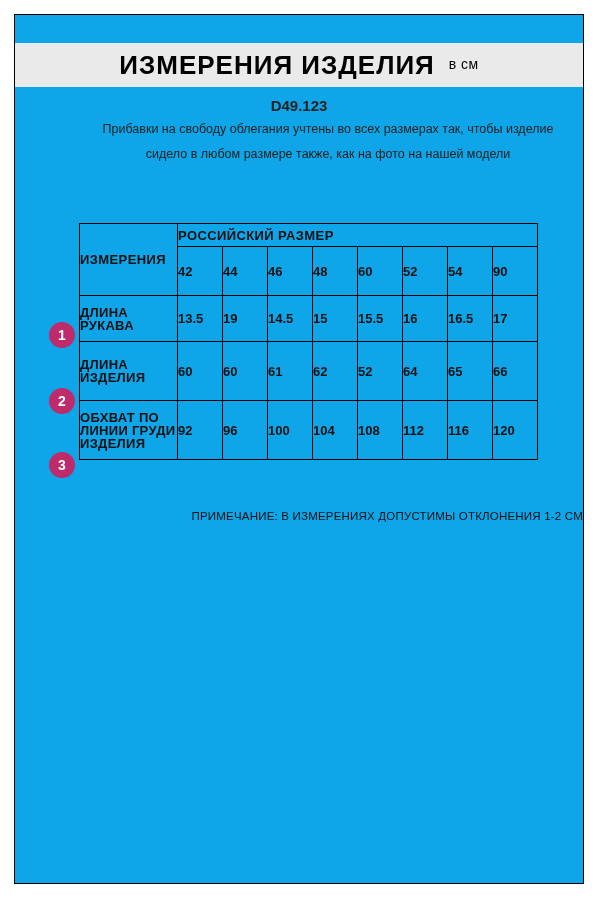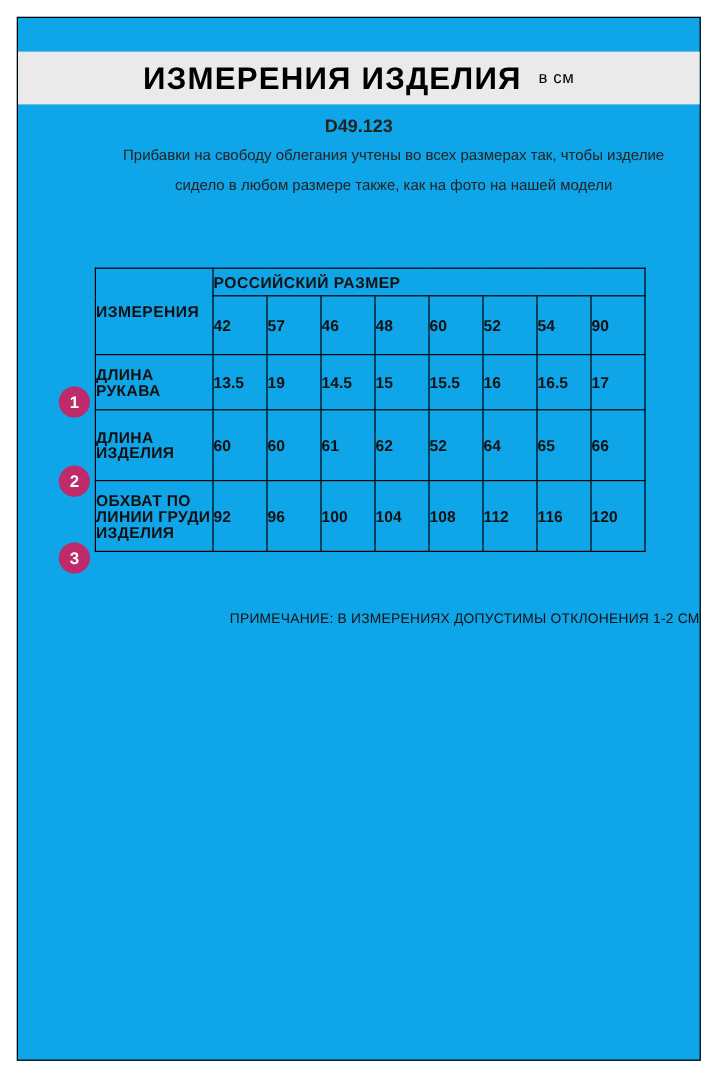--- a/index.html
+++ b/index.html
@@ -179,21 +179,21 @@
         <col class="col-size">
         <col class="col-size">
     </colgroup>
     <tbody>
       <tr>
         <td rowspan="2" class="label-head">ИЗМЕРЕНИЯ</td>
         <td colspan="8" class="group-head">РОССИЙСКИЙ РАЗМЕР</td>
       </tr>
       <tr>
         <td class="size-head">42</td>
-        <td class="size-head">57</td>
+        <td class="size-head">44</td>
         <td class="size-head">46</td>
         <td class="size-head">48</td>
         <td class="size-head">60</td>
         <td class="size-head">52</td>
         <td class="size-head">54</td>
         <td class="size-head">90</td>
       </tr>
 
       <tr class="r1">
         <td class="row-label upper">ДЛИНА РУКАВА</td>

